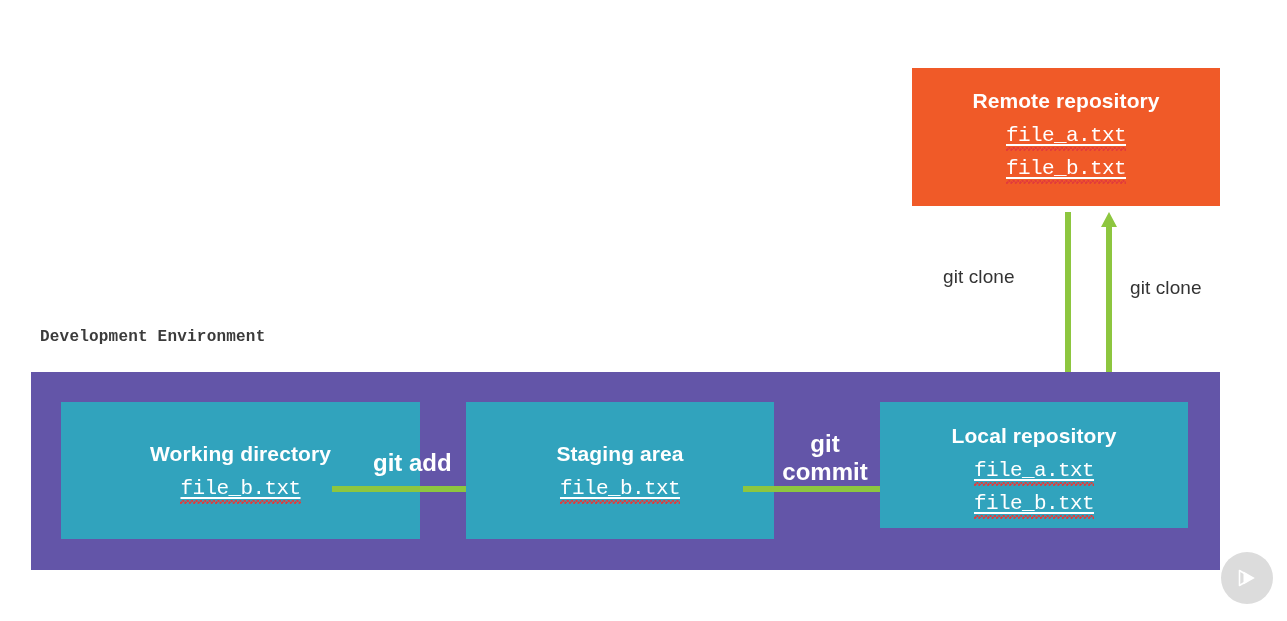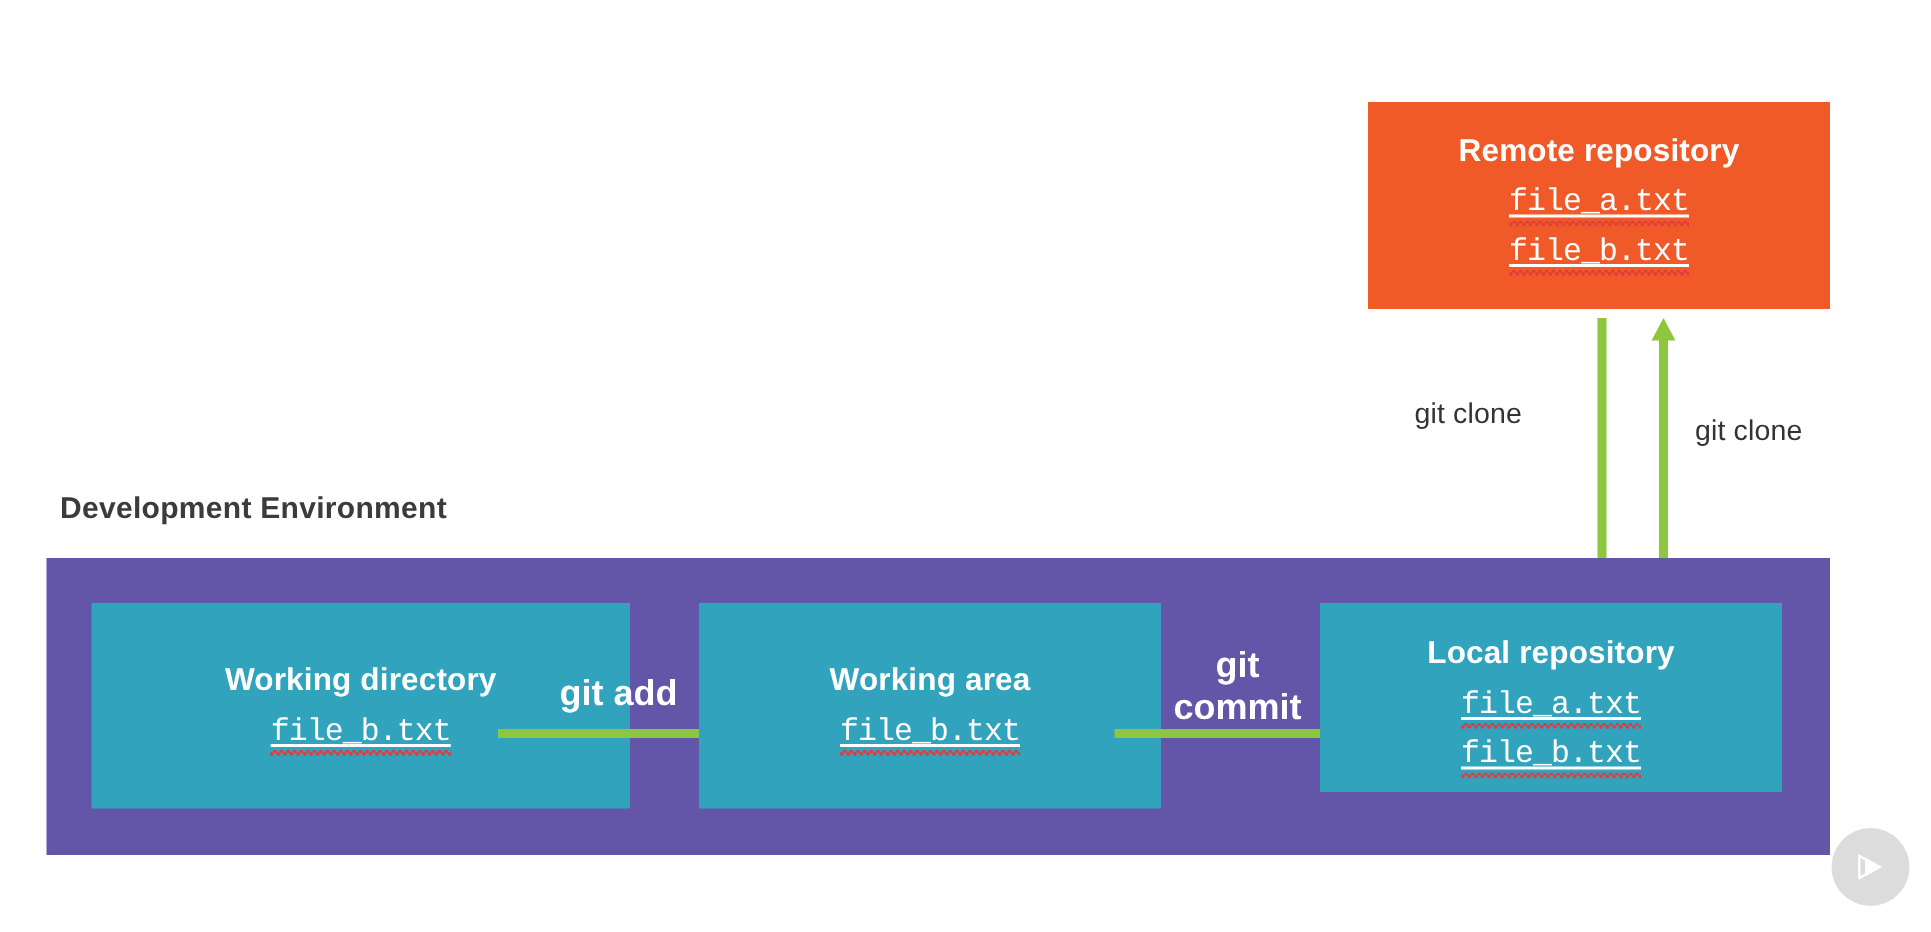--- a/index.html
+++ b/index.html
@@ -113,23 +113,24 @@
   .arrow-push { left: 1104px; top: 212px; height: 186px; }
   .arrow-push .shaft { top: 14px; height: 172px; }
   .arrow-push .head  { top: 0; border-bottom: 15px solid #8dc63f; }
 
   
   .dev-heading {
     position: absolute;
     left: 40px;
     top: 328px;
     color: #3b3b3b;
-    font-size: 20px;
+    font-size: 16px;
     font-weight: bold;
     letter-spacing: 0.2px;
+    font-family: Liberation Mono, monospace;
   }
   .dev-container {
     position: absolute;
     left: 31px;
     top: 372px;
     width: 1189px;
     height: 198px;
     background: #6355a8;
   }
 
@@ -231,21 +232,21 @@
     <div class="filename">file_b.txt</div>
   </div>
 
   <div class="h-arrow arrow-add">
     <div class="shaft"></div>
     <div class="head"></div>
   </div>
   <div class="h-label label-add">git add</div>
 
   <div class="stage-box stage-staging">
-    <div class="box-title">Working area</div>
+    <div class="box-title">Staging area</div>
     <div class="filename">file_b.txt</div>
   </div>
 
   <div class="h-arrow arrow-commit">
     <div class="shaft"></div>
     <div class="head"></div>
   </div>
   <div class="h-label label-commit">git
 commit</div>
 

